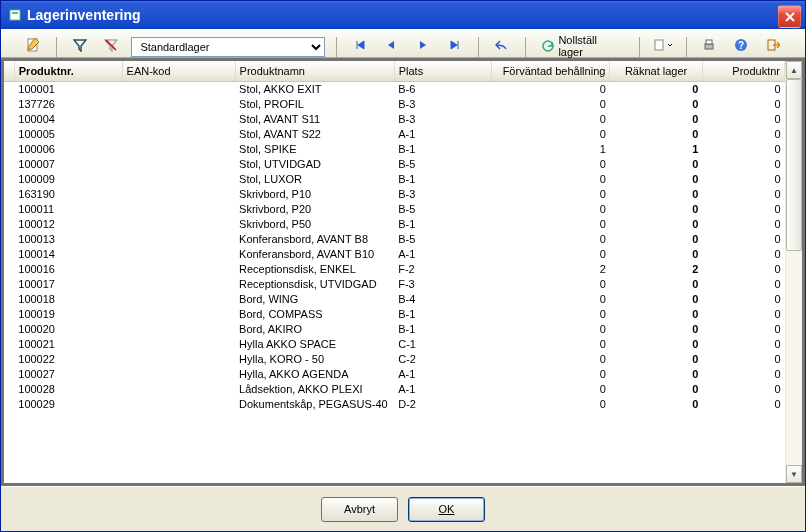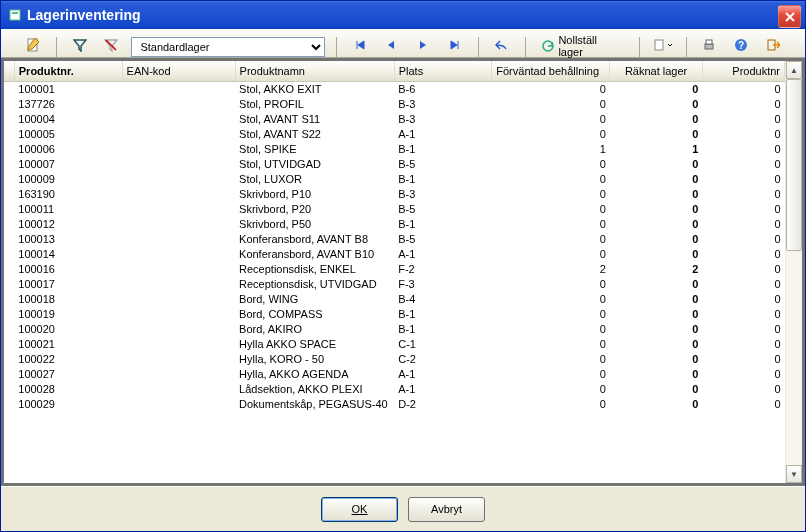--- a/index.html
+++ b/index.html
@@ -152,21 +152,21 @@
               <col style="width:90px">
               <col style="width:80px">
           </colgroup>
           <thead>
             <tr>
               <th class="col-handle"></th>
               <th class="first">Produktnr.</th>
               <th>EAN-kod</th>
               <th>Produktnamn</th>
               <th>Plats</th>
-              <th style="">Förväntad behållning</th>
+              <th style="text-align:right">Förväntad behållning</th>
               <th style="text-align:center">Räknat lager</th>
               <th style="text-align:right">Produktnr</th>
             </tr>
           </thead>
           <tbody id="grid-body">
               <tr>
                 <td class="col-handle"></td>
                 <td>100001</td>
                 <td></td>
                 <td>Stol, AKKO EXIT</td>
@@ -392,20 +392,20 @@
         <div class="sb-btn">▲</div>
         <div class="sb-track">
           <div class="sb-thumb"></div>
         </div>
         <div class="sb-btn">▼</div>
       </div>
     </div>
   </div>
 
   <div class="footer">
+    <div class="btn">
+        <span>Avbryt</span>
+      </div>
     <div class="btn default">
         <span><span class="u">OK</span></span>
-      </div>
-    <div class="btn">
-        <span>Avbryt</span>
       </div>
   </div>
 </div>
 
 </body></html>

